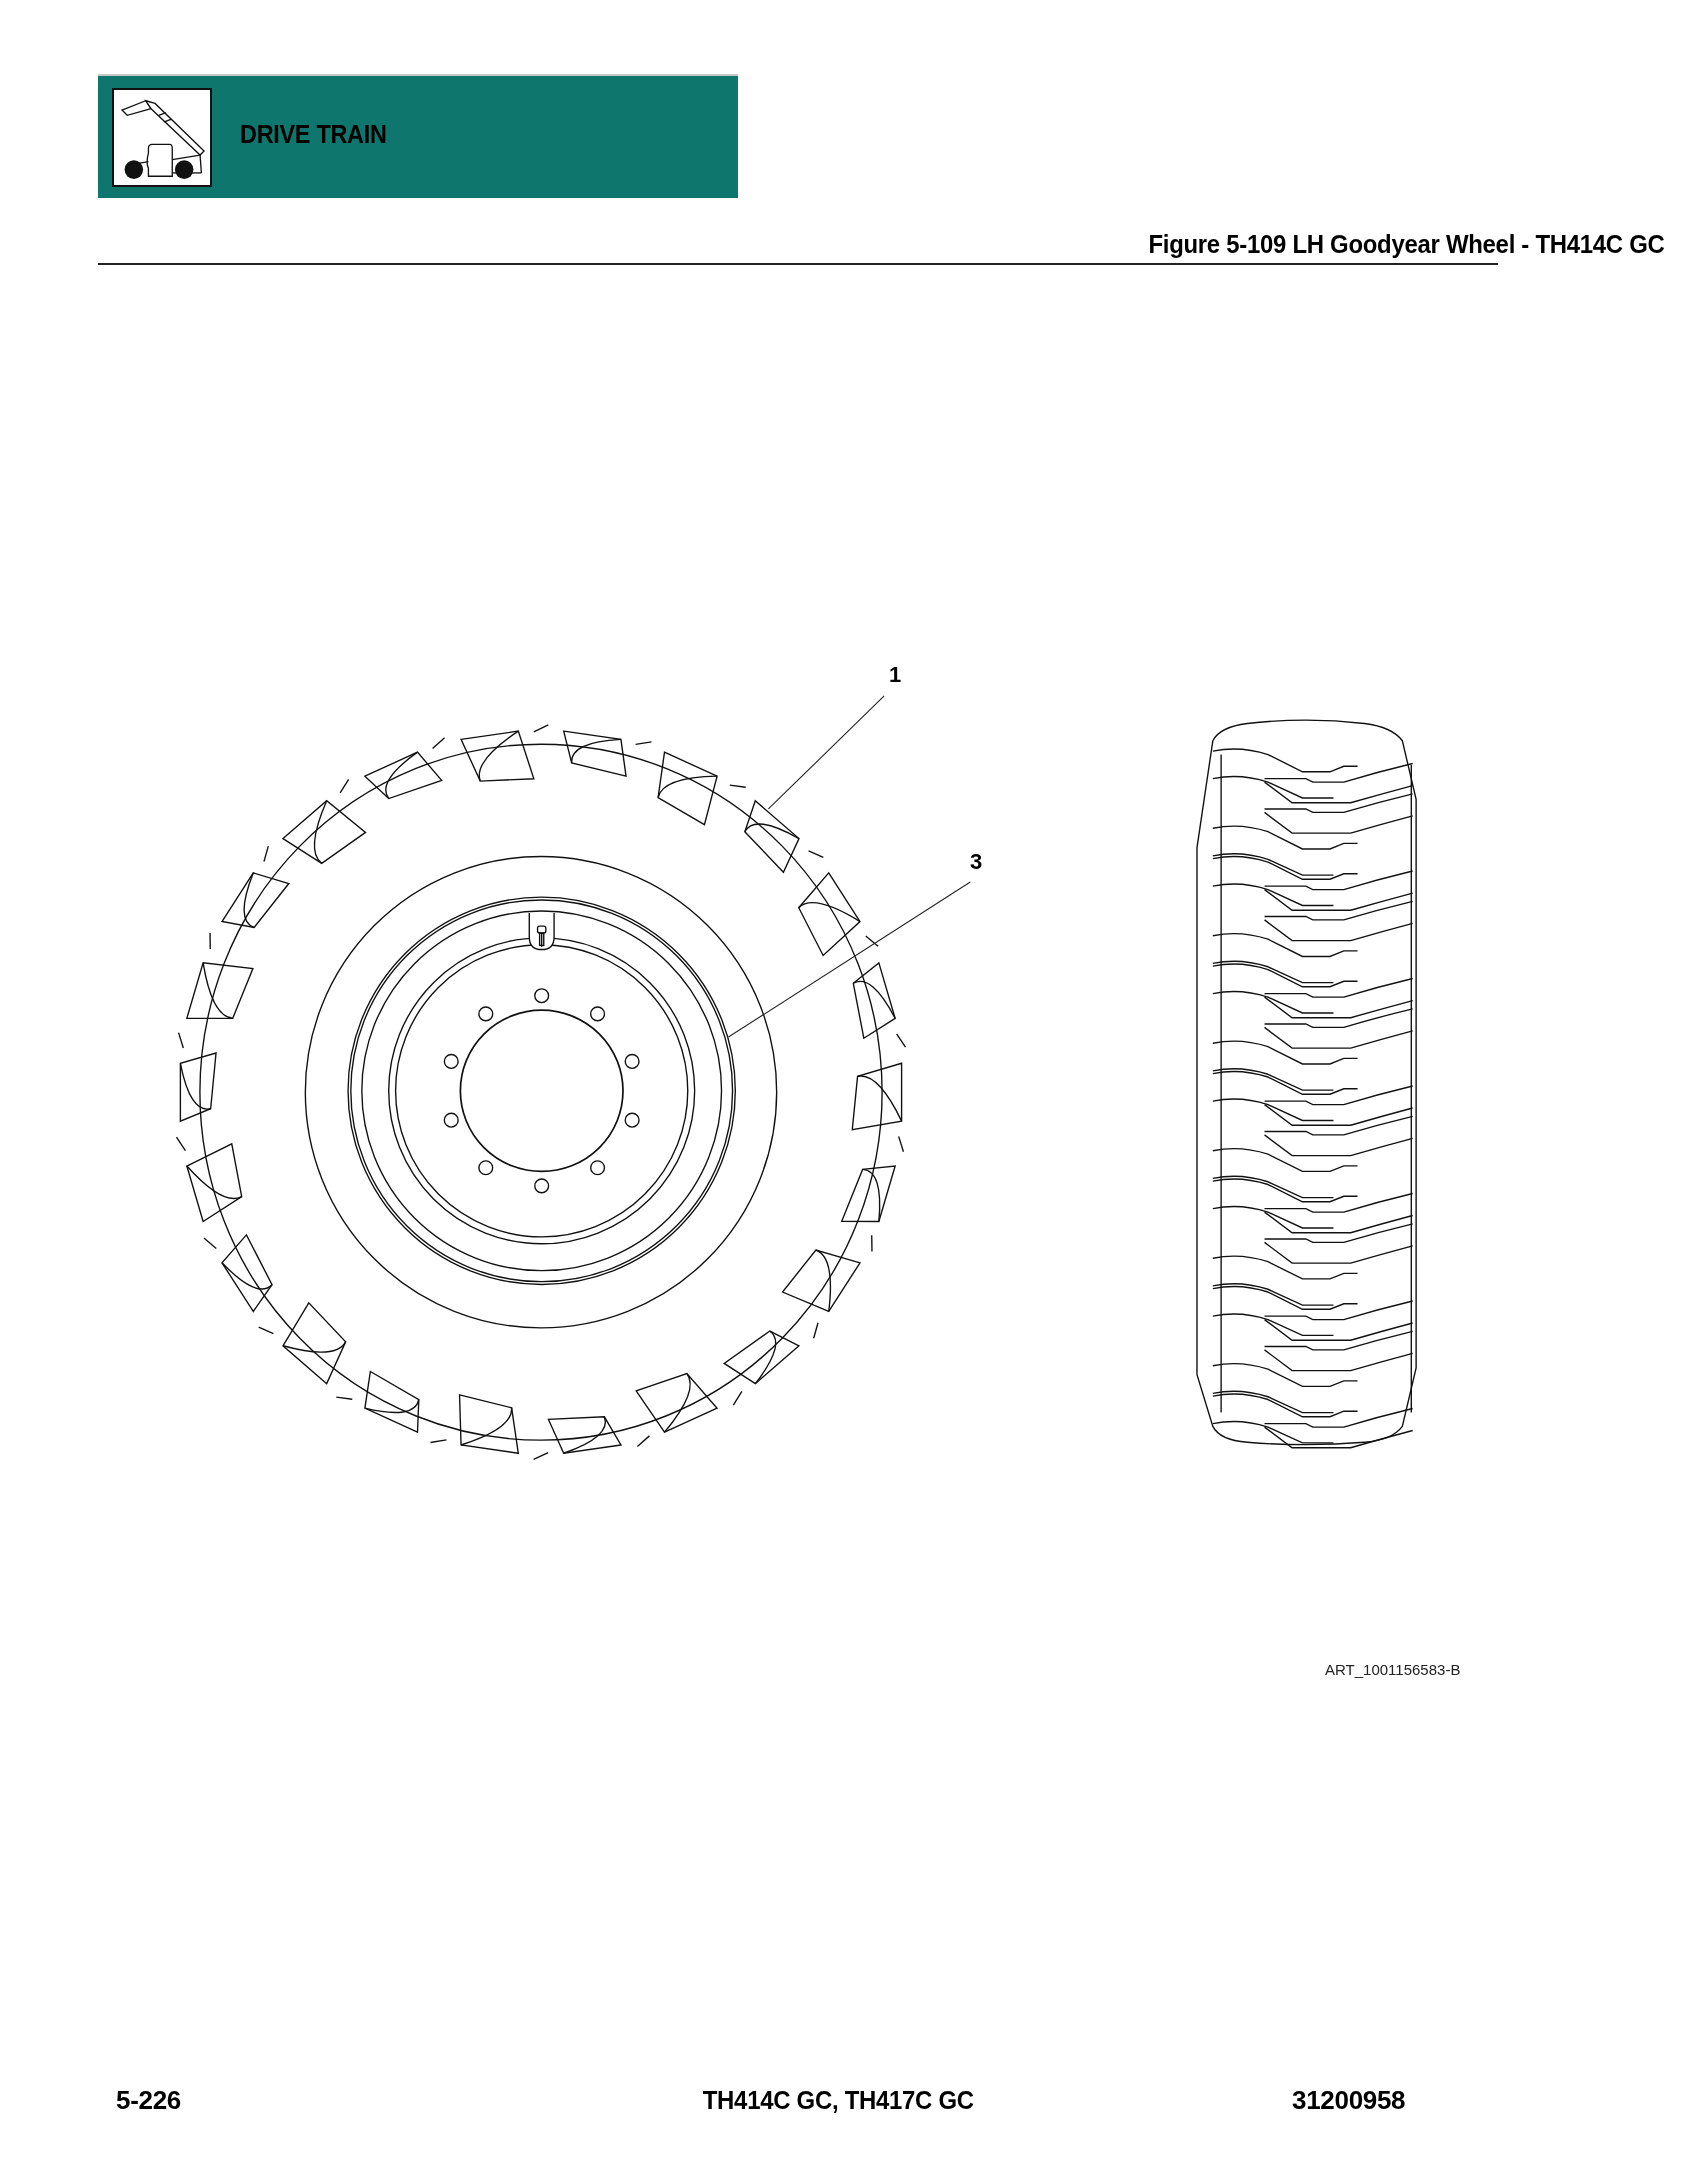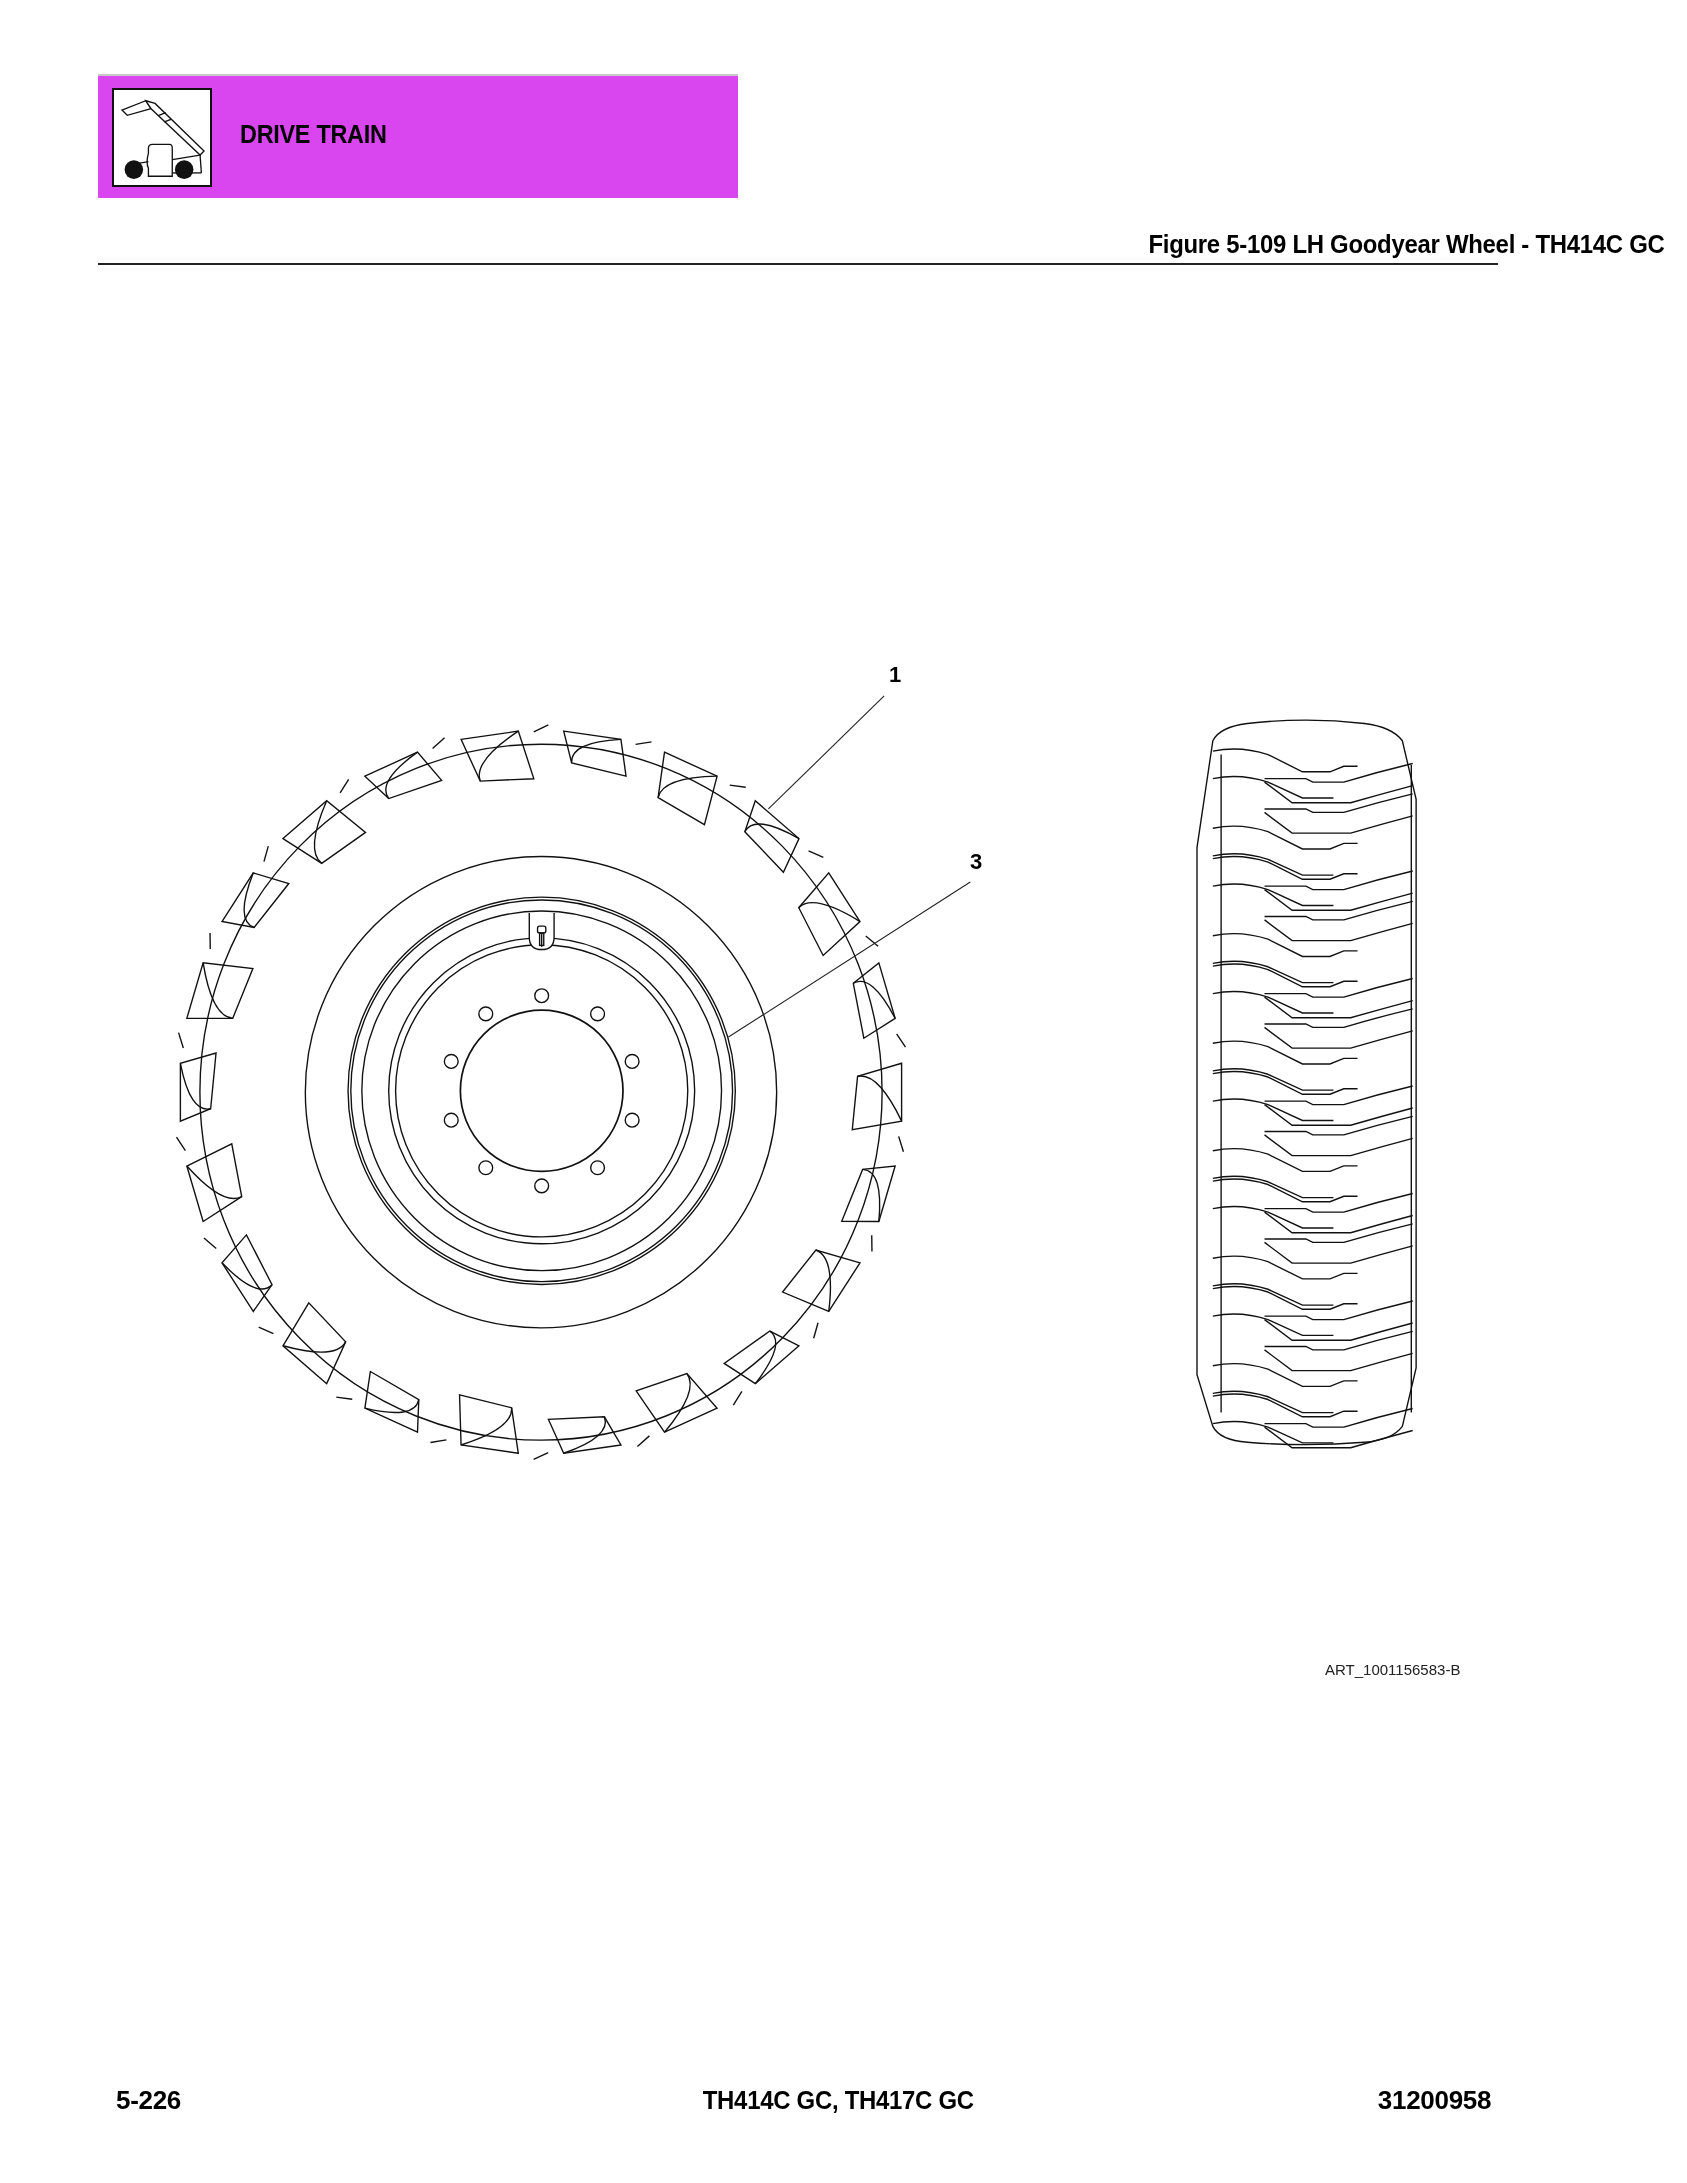--- a/index.html
+++ b/index.html
@@ -1,37 +1,37 @@
 <!DOCTYPE html>
 <html style="font-size:11px"><head>
 <meta charset="utf-8">
 <style>
   html, body { margin: 0; padding: 0; background: #ffffff; }
   body { width: 1687px; height: 2183px; position: relative; overflow: hidden;
          font-family: "Liberation Sans", "DejaVu Sans", sans-serif; color: #000; }
   .header-band { position: absolute; left: 98px; top: 74px; width: 640px; height: 124px;
-                 background: #d946ef; border-top: 2.1px solid #c8c8c8; box-sizing: border-box; }
+                 background: #0f766e; border-top: 2.1px solid #c8c8c8; box-sizing: border-box; }
   .section-icon { position: absolute; left: 13.8px; top: 11.7px; width: 100px; height: 99px;
                   background: #fff; border: 2.1px solid #111; box-sizing: border-box; }
   .section-icon svg { width: 100%; height: 100%; display: block; }
   .section-title { position: absolute; left: 142px; top: 43px; font-size: 26px; font-weight: bold;
                    letter-spacing: -0.3px; transform: scaleX(0.9); transform-origin: left center; }
   .figure-title { position: absolute; left: 0; width: 1687px; top: 229px; text-align: right;
                   font-size: 26px; font-weight: bold; letter-spacing: -0.3px; }
   .figure-title span { display: inline-block; transform: scaleX(0.92); margin-left: 58px; }
   .title-rule { position: absolute; left: 98px; top: 263px; width: 1400px; height: 2.1px; background: #222; }
   .drawing { position: absolute; left: 0; top: 0; width: 1687px; height: 2183px; }
   .callout { position: absolute; font-size: 22px; font-weight: bold; }
   .art-number { position: absolute; left: 1301px; top: 1661px; font-size: 15px; color: #222; margin-left: 24px; }
   .footer-item { position: absolute; top: 2085px; font-size: 26px; font-weight: bold;
                  letter-spacing: -0.3px; }
   .footer-left { left: 116px; }
   .footer-center { left: 0; width: 1621px; text-align: center; }
   .footer-center span { display: inline-block; margin-left: 55px; transform: scaleX(0.92); }
-  .footer-right { left: 1371px; width: 127px; text-align: center; }
+  .footer-right { left: 1292px; width: 127px; text-align: left; }
 </style>
 </head>
 <body>
 
 <div class="header-band">
   <div class="section-icon">
     <svg viewBox="0 0 145 143" xmlns="http://www.w3.org/2000/svg">
       <g fill="none" stroke="#111" stroke-width="2">
         <polygon points="12,30 48,16 56,28 20,38" fill="#fff"></polygon>
         <polygon points="48,16 56,28 130,98 136,92 62,20" fill="#fff"></polygon>

